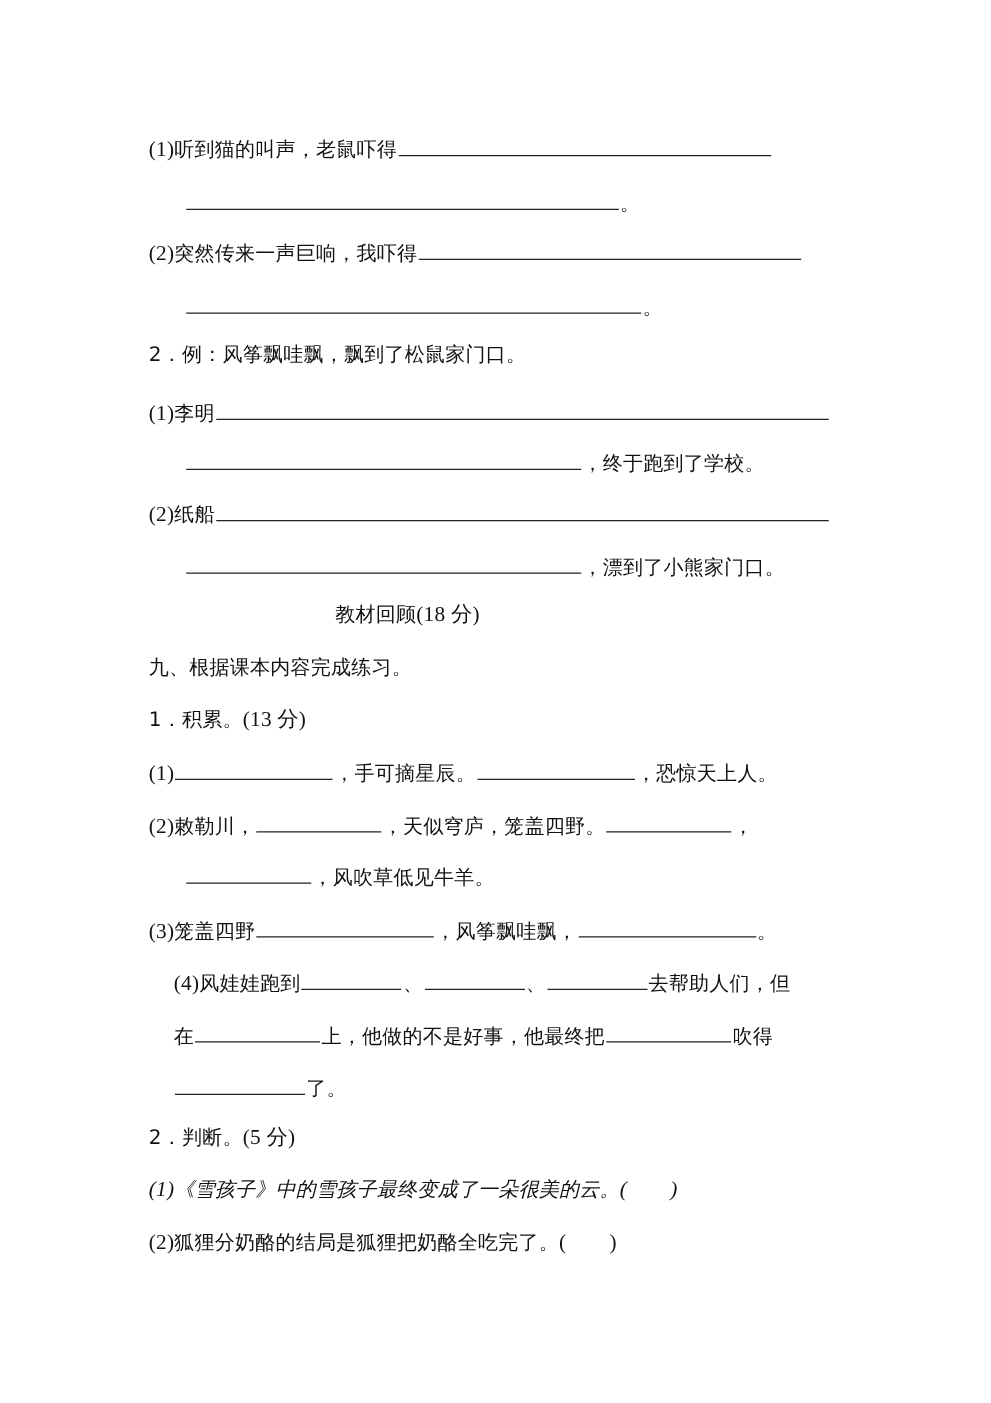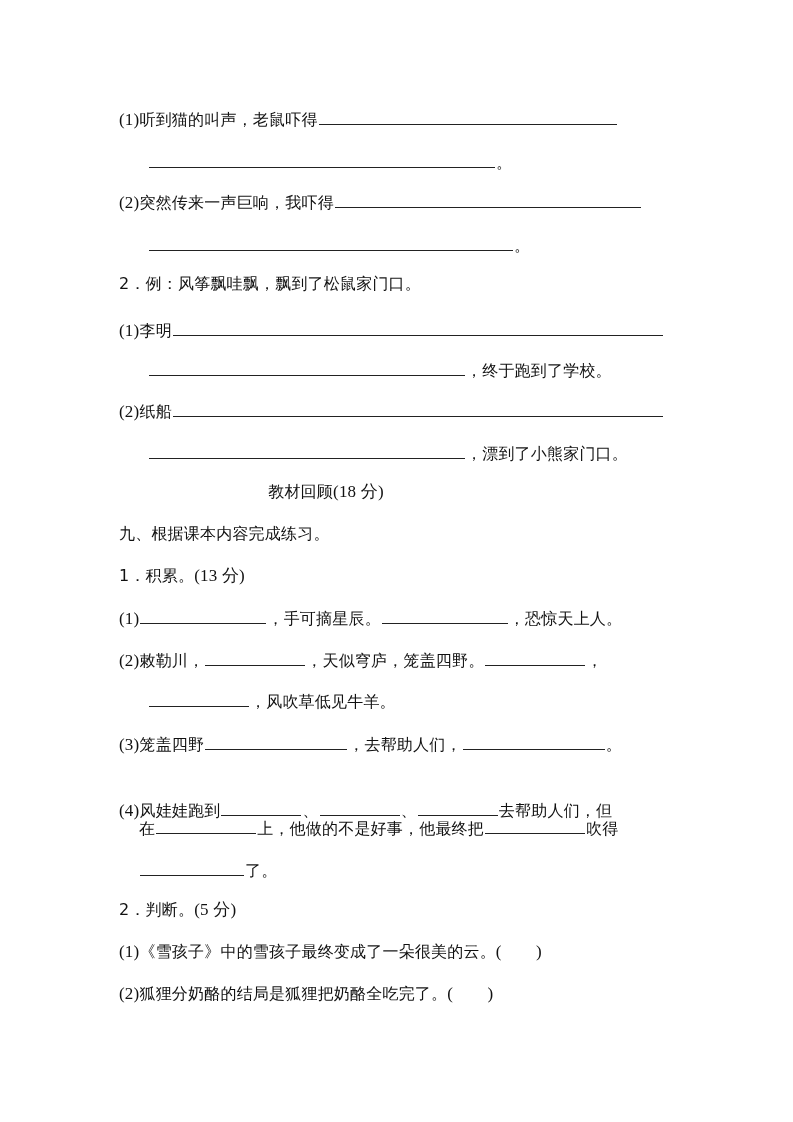--- a/index.html
+++ b/index.html
@@ -57,34 +57,34 @@
 </div>
 
 <div class="line" style="top:647px;">
   <span class="num">(2)</span><span>敕勒川，</span><span class="blank" style="width:100px;"></span><span>，天似穹庐，笼盖四野。</span><span class="blank" style="width:100px;"></span><span>，</span>
 </div>
 <div class="line indent" style="top:688px;text-align:center;">
   <span class="blank" style="width:100px;"></span><span>，风吹草低见牛羊。</span>
 </div>
 
 <div class="line" style="top:731px;">
-  <span class="num">(3)</span><span>笼盖四野</span><span class="blank" style="width:142px;"></span><span>，去帮助人们，</span><span class="blank" style="width:142px;"></span><span>。</span>
+  <span class="num">(3)</span><span>笼盖四野</span><span class="blank" style="width:142px;"></span><span>，风筝飘哇飘，</span><span class="blank" style="width:142px;"></span><span>。</span>
 </div>
 
-<div class="line" style="top:797px;">
+<div class="line" style="top:773px;margin-left:20px;">
   <span class="num">(4)</span><span>风娃娃跑到</span><span class="blank" style="width:80px;"></span><span>、</span><span class="blank" style="width:80px;"></span><span>、</span><span class="blank" style="width:80px;"></span><span>去帮助人们，但</span>
 </div>
 <div class="line" style="top:815px; left:139px;">
   <span>在</span><span class="blank" style="width:100px;"></span><span>上，他做的不是好事，他最终把</span><span class="blank" style="width:100px;"></span><span>吹得</span>
 </div>
 <div class="line" style="top:857px; left:139px;">
   <span class="blank" style="width:104px;"></span><span>了。</span>
 </div>
 
 <div class="line" style="top:898px;text-align:center;">
   <span>2．判断。</span><span class="num">(5 分)</span>
 </div>
-<div class="line" style="top:940px;">
+<div class="line" style="top:940px;font-style:italic;">
   <span class="num">(1)</span><span>《雪孩子》中的雪孩子最终变成了一朵很美的云。</span><span class="num">(　　)</span>
 </div>
 <div class="line" style="top:982px;">
   <span class="num">(2)</span><span>狐狸分奶酪的结局是狐狸把奶酪全吃完了。</span><span class="num">(　　)</span>
 </div>
 
 </body></html>

